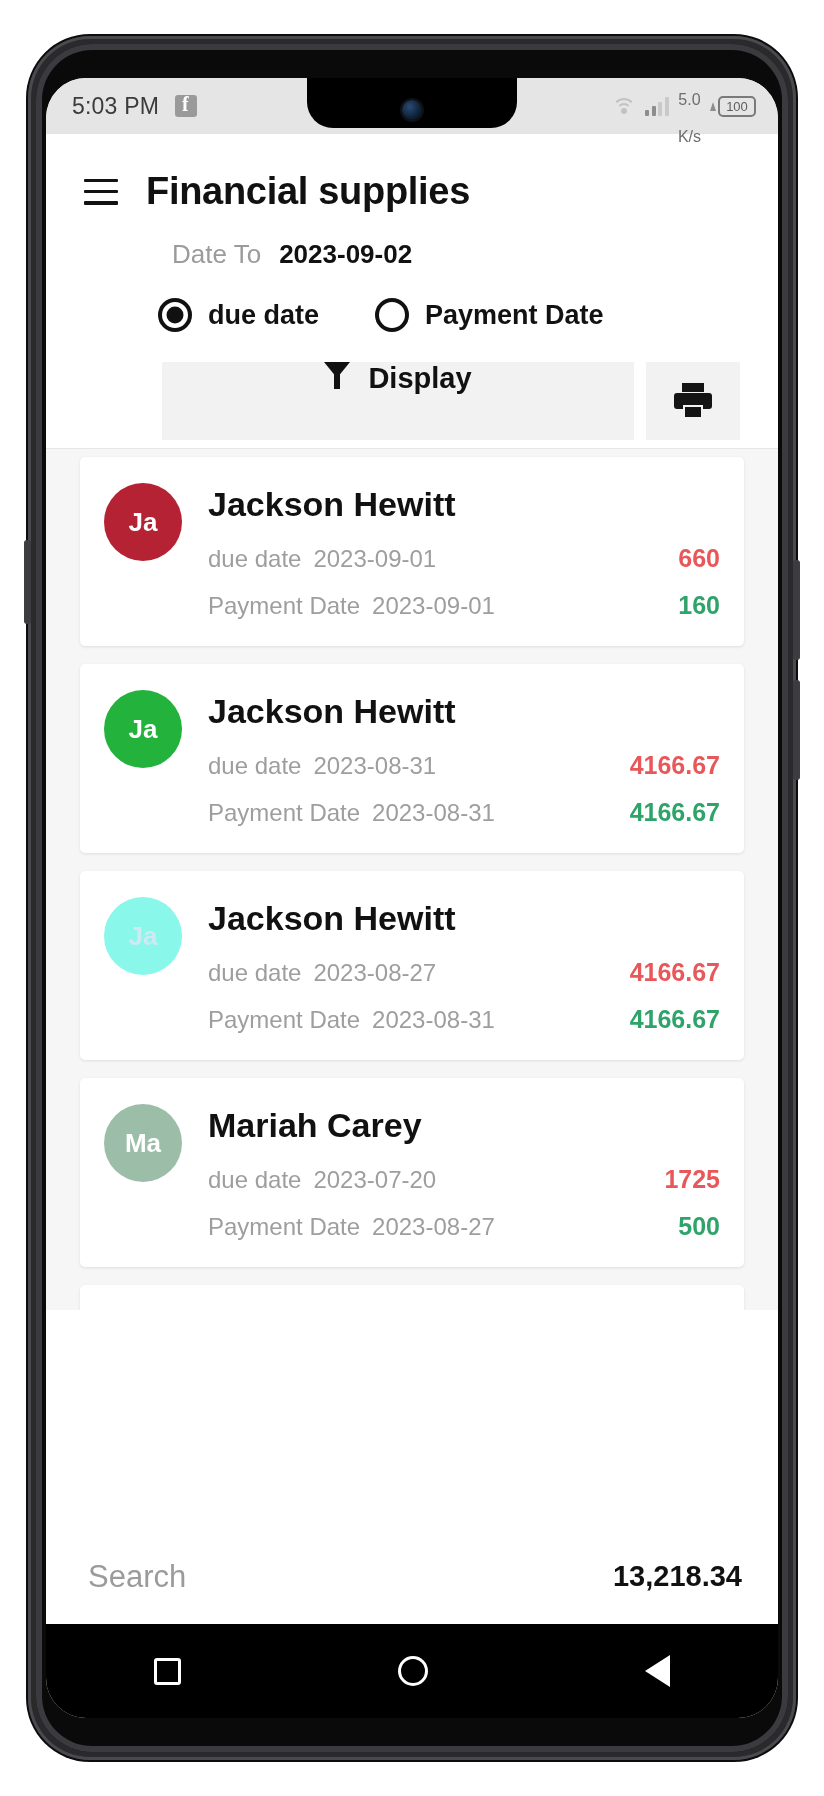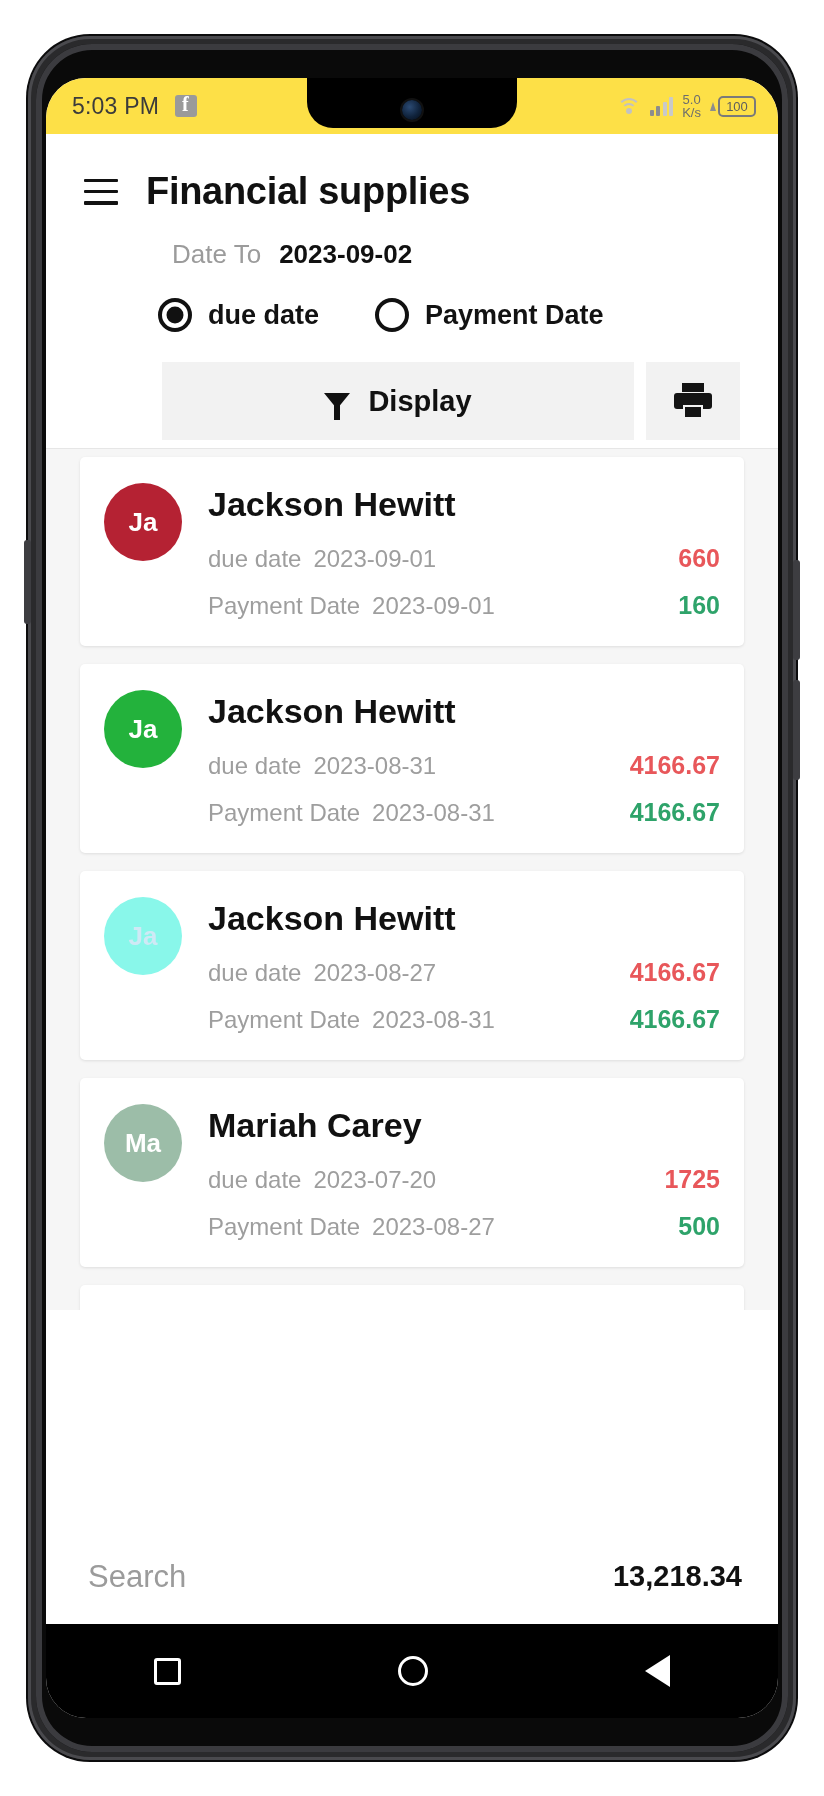--- a/index.html
+++ b/index.html
@@ -76,21 +76,21 @@
     width: 20px; height: 20px;
     border-radius: 50%;
     background: radial-gradient(circle at 38% 35%, #2b4a73 0%, #10233c 55%, #050a12 100%);
     box-shadow: 0 0 0 2px #111;
   }
 
   
   .statusbar {
     position: relative;
     height: 56px;
-    background: #fde047;
+    background: #e5e5e5;
     display: flex;
     align-items: center;
     padding: 0 22px 0 26px;
     z-index: 30;
   }
   .sb-time {
     font-size: 23px;
     color: #3b3b3b;
     letter-spacing: 0.2px;
   }
@@ -133,24 +133,25 @@
     background: #c2c2c2; border-radius: 50%;
     border-color: #c2c2c2;
   }
   .ico-signal { display: flex; align-items: flex-end; gap: 2.5px; height: 19px; }
   .ico-signal span { width: 4px; background: #b5b5b5; border-radius: 1px; }
   .ico-signal span:nth-child(1) { height: 6px;  background: #8d8d8d; }
   .ico-signal span:nth-child(2) { height: 10px; background: #8d8d8d; }
   .ico-signal span:nth-child(3) { height: 14px; background: #c9c9c9; }
   .ico-signal span:nth-child(4) { height: 19px; background: #c9c9c9; }
   .net-speed {
-    font-size: 13px;
+    font-size: 16px;
     line-height: 13px;
     color: #6d6d6d;
     text-align: center;
+    margin-top: 24px;
   }
   .battery {
     display: flex; align-items: center; gap: 2px;
   }
   .batt-bolt {
     width: 0; height: 0;
     border-left: 3px solid transparent;
     border-right: 3px solid transparent;
     border-bottom: 9px solid #8d8d8d;
   }
@@ -242,21 +243,21 @@
     padding: 0 38px 0 116px;
     gap: 12px;
     margin-bottom: 8px;
   }
   .display-btn {
     flex: 1 1 auto;
     background: #f2f2f2;
     border: none;
     height: 78px;
     display: flex;
-    align-items: center;
+    align-items: flex-start;
     justify-content: center;
     gap: 18px;
     cursor: pointer;
   }
   .funnel-icon {
     width: 0; height: 0;
     border-left: 13px solid transparent;
     border-right: 13px solid transparent;
     border-top: 16px solid #111111;
     position: relative;

